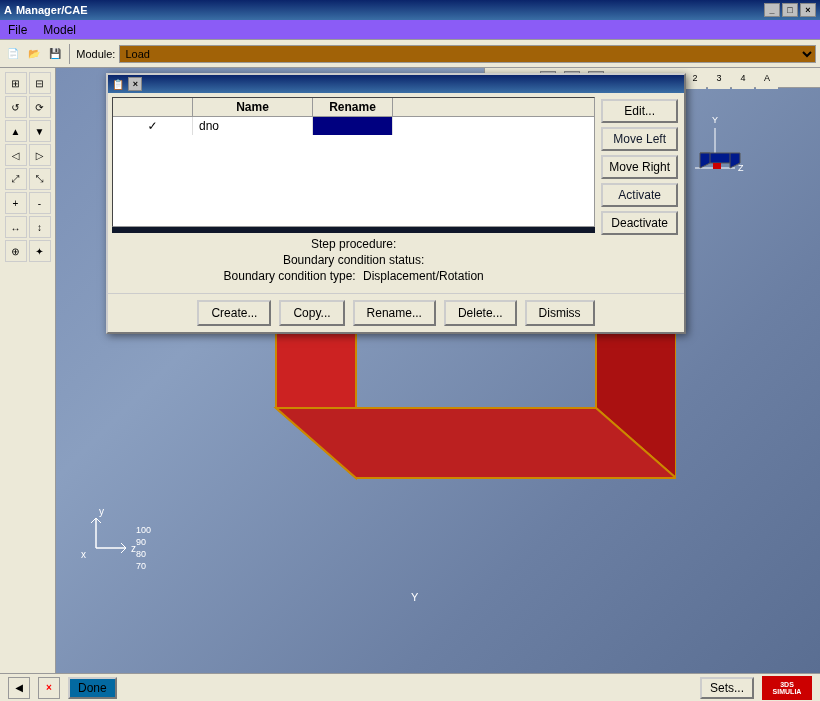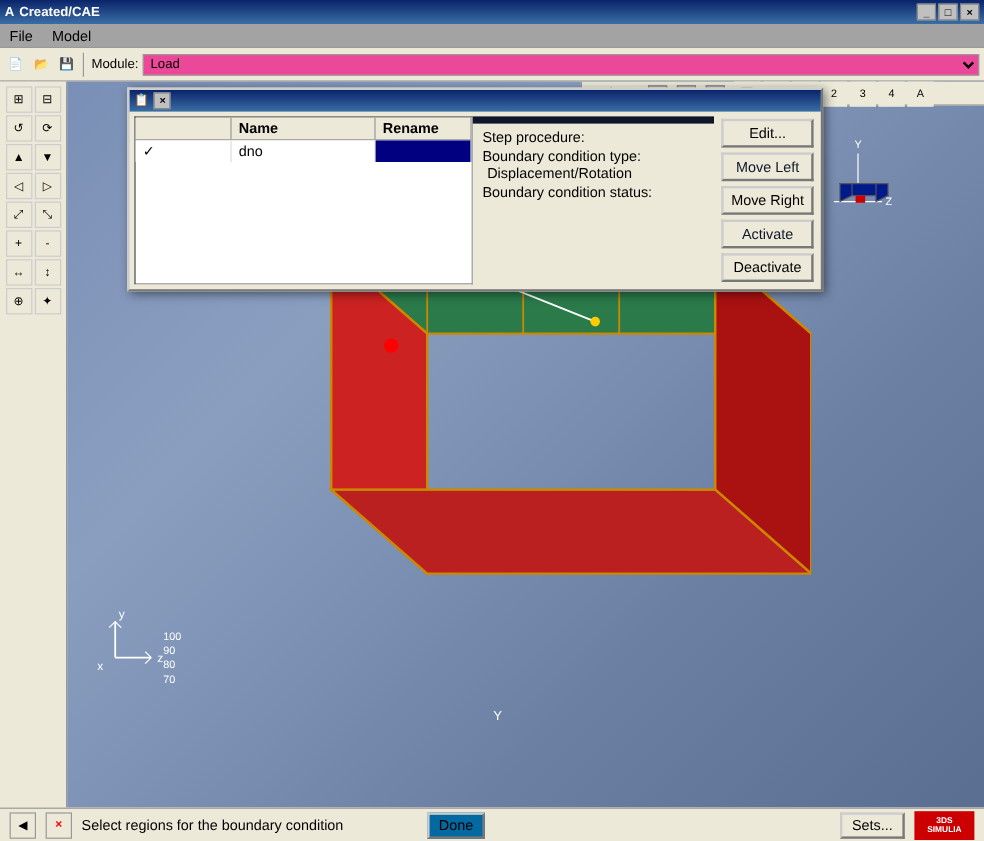--- a/index.html
+++ b/index.html
@@ -26,21 +26,21 @@
       background: #c0c0c0;
       border: 1px solid #888;
       font-size: 9px;
       display: flex; align-items: center; justify-content: center;
       cursor: pointer;
       color: #000;
     }
 
     
     .menu-bar {
-      background: #a3a3a3;
+      background: #8b5cf6;
       height: 20px;
       display: flex;
       align-items: center;
       padding: 0 4px;
       border-bottom: 1px solid #999;
       gap: 8px;
     }
     .menu-item { font-size: 12px; cursor: pointer; padding: 2px 4px; }
 
     
@@ -74,21 +74,21 @@
       width: 56px;
       background: #ece9d8;
       border-right: 1px solid #999;
       display: flex;
       flex-direction: column;
       padding: 4px 2px;
       gap: 2px;
     }
     .module-label { font-size: 11px; text-align: center; padding: 2px; }
     .module-dropdown {
-      background: #ec4899;
+      background: #a16207;
       border: 1px solid #999;
       font-size: 11px;
       padding: 1px;
       width: 100%;
     }
     .sidebar-icon {
       width: 22px; height: 22px;
       background: #ece9d8;
       border: 1px solid #ccc;
       display: flex; align-items: center; justify-content: center;
@@ -290,21 +290,21 @@
       display: flex; flex-direction: column; align-items: center; justify-content: center;
     }
   </style>
 </head>
 <body>
 
 <div class="app-window">
 
   <div class="title-bar">
     <span style="margin-right:4px; font-weight:bold; font-size:11px;">A</span>
-    <span class="title-bar-text">Created/CAE</span>
+    <span class="title-bar-text">Manager/CAE</span>
     <div class="title-bar-buttons">
       <div class="title-btn">_</div>
       <div class="title-btn">□</div>
       <div class="title-btn">×</div>
     </div>
   </div>
 
   <div class="menu-bar">
     <span class="menu-item">File</span>
     <span class="menu-item">Model</span>
@@ -441,21 +441,21 @@
       <div class="dialog-overlay" style="top:5px; left:50px;">
         <div class="dialog">
 
           <div class="dialog-title">
             <span style="margin-right:4px; font-size:10px;">📋</span>
             <div class="dialog-close">×</div>
           </div>
 
           <div class="dialog-content">
 
-            <div style="flex:1; display:flex; ">
+            <div style="flex:1; display:flex; flex-direction:column;text-align:center;">
 
               <div class="table-container">
                 <div class="table-header">
                   <div class="th" style="width:20px;"></div>
                   <div class="th th-name">Name</div>
                   <div class="th th-initial">Rename</div>
                 </div>
 
                 <div class="table-row-item">
                   <div class="td" style="width:20px;">
@@ -466,48 +466,54 @@
                   </div>
                   <div class="td td-initial"></div>
                 </div>
               </div>
 
               <div class="info-area">
                 <div class="info-line">
                   <span>Step procedure:</span>
                 </div>
                 <div class="info-line">
+                  <span>Boundary condition status:</span>
+                </div>
+                <div class="info-line">
                   <span>Boundary condition type:</span>
                   <span style="margin-left:4px;">Displacement/Rotation</span>
-                </div>
-                <div class="info-line">
-                  <span>Boundary condition status:</span>
                 </div>
               </div>
             </div>
 
             <div class="dialog-buttons">
               <button class="dlg-btn">Edit...</button>
               <button class="dlg-btn disabled">Move Left</button>
               <button class="dlg-btn">Move Right</button>
               <button class="dlg-btn disabled">Activate</button>
               <button class="dlg-btn">Deactivate</button>
             </div>
           </div>
 
+          <div class="dialog-bottom-buttons">
+            <button class="bottom-btn">Create...</button>
+            <button class="bottom-btn">Copy...</button>
+            <button class="bottom-btn">Rename...</button>
+            <button class="bottom-btn">Delete...</button>
+            <button class="bottom-btn">Dismiss</button>
+          </div>
         </div>
       </div>
 
     </div>
   </div>
 
   <div class="status-bar">
     <div class="status-nav-btn">◀</div>
     <div class="status-nav-btn" style="color:red; font-weight:bold;">×</div>
-    <span class="status-text">Select regions for the boundary condition</span>
     <button class="done-btn">Done</button>
     <div style="flex:1;"></div>
     <button class="sets-btn">Sets...</button>
 
     <div class="simulia-logo">
       <span style="font-size:7px; color:white; font-weight:bold;">3DS</span>
       <span style="font-size:7px; color:white; font-weight:bold;">SIMULIA</span>
     </div>
   </div>
 

